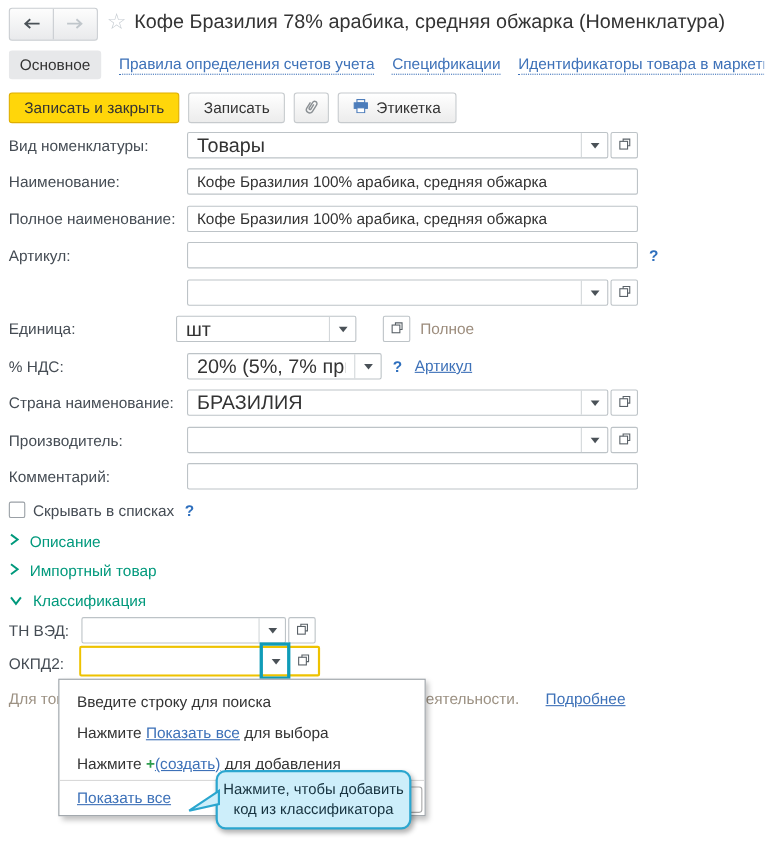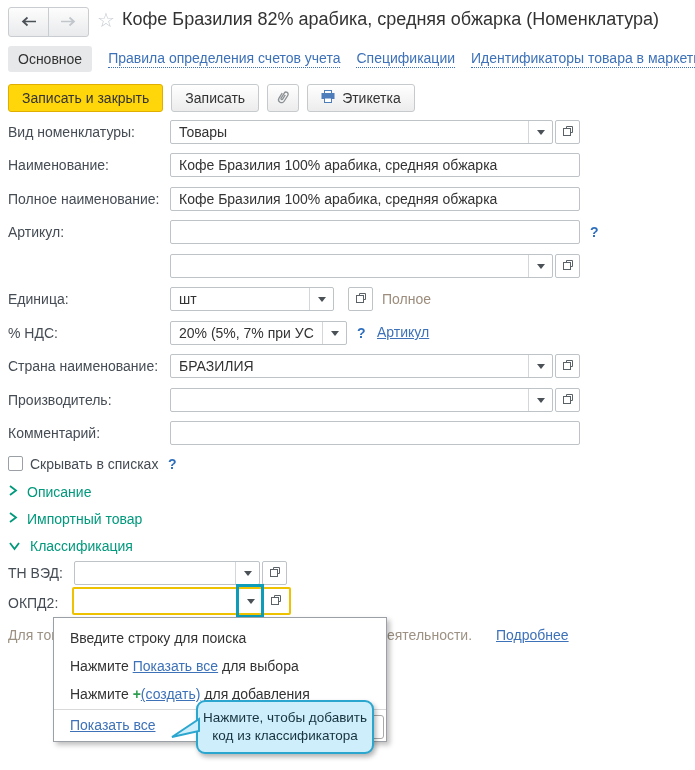--- a/index.html
+++ b/index.html
@@ -19,21 +19,21 @@
   
   .toolbar{position:absolute;left:8px;top:84px;display:flex;gap:8px;align-items:center;}
   .btn{height:28px;box-sizing:border-box;border:1px solid #c6cacd;border-radius:3px;background:linear-gradient(#ffffff,#ececec);
        font-family:"Liberation Sans",sans-serif;font-size:14px;color:#333;display:inline-flex;align-items:center;gap:7px;padding:0 13px;cursor:pointer;}
   .btn-primary{background:#ffd60a;border-color:#dfae00;}
   .btn-icon{padding:0 8px;}
   
   .lbl{position:absolute;left:8px;color:#454c54;line-height:24px;white-space:nowrap;}
   .combo{position:absolute;display:flex;height:24px;box-sizing:border-box;border:1px solid #bdc3c7;border-radius:2px;background:#fff;}
   .combo input{border:none;outline:none;flex:1;min-width:0;padding:0 8px;background:transparent;
-       font-family:"Liberation Sans",sans-serif;font-size:14px;color:#333;}
+       font-family:"Liberation Sans",sans-serif;font-size:18px;color:#333;}
   .dd{width:23px;border-left:1px solid #d3d7da;display:flex;align-items:center;justify-content:center;cursor:pointer;}
   .caret{width:0;height:0;border:4px solid transparent;border-top:5px solid #4a5157;margin-top:5px;}
   .openbtn{position:absolute;width:25px;height:24px;box-sizing:border-box;border:1px solid #bdc3c7;border-radius:2px;background:#fff;
        display:flex;align-items:center;justify-content:center;cursor:pointer;}
   .plain{position:absolute;height:24px;box-sizing:border-box;border:1px solid #bdc3c7;border-radius:2px;padding:0 8px;outline:none;
        font-family:"Liberation Sans",sans-serif;font-size:14px;color:#333;}
   .help{color:#2e6fbd;font-weight:bold;cursor:pointer;line-height:24px;}
   .lnk{color:#3d71b8;text-decoration:underline;cursor:pointer;}
   .hint-txt{color:#9c8c7c;line-height:24px;}
   .checkbox{position:absolute;width:15px;height:15px;box-sizing:border-box;border:1px solid #9aa0a6;border-radius:2px;background:#fff;cursor:pointer;}
@@ -73,21 +73,21 @@
     </div>
     <div class="navbtn">
       <span>
         <svg width="17" height="11" viewBox="0 0 17 11">
             <path d="M1 5.5 H14 M9.5 1.5 L14 5.5 L9.5 9.5" stroke="#c0c6cb" stroke-width="1.7" fill="none"></path>
           </svg>
       </span>
     </div>
   </div>
   <span class="star">☆</span>
-  <div class="title">Кофе Бразилия 82% арабика, средняя обжарка (Номенклатура)</div>
+  <div class="title">Кофе Бразилия 78% арабика, средняя обжарка (Номенклатура)</div>
 
   <div class="tabs">
     <span class="tab-active">Основное</span>
     <span class="tab-lnk">Правила определения счетов учета</span>
     <span class="tab-lnk">Спецификации</span>
     <span class="tab-lnk">Идентификаторы товара в маркетплей</span>
   </div>
 
   <div class="toolbar">
     <button class="btn btn-primary">Записать и закрыть</button>
@@ -142,21 +142,21 @@
       </div>
   </div>
   <div class="openbtn" style="left:555px;top:254px">
     <span><svg width="12" height="12" viewBox="0 0 12 12">
           <rect x="1.5" y="3.5" width="7" height="7" fill="none" stroke="#5a6268"></rect>
           <path d="M4.5 3.5 V1.5 H10.5 V7.5 H8.5" fill="none" stroke="#5a6268"></path>
         </svg></span>
   </div>
 
   <div class="lbl" style="top:287px">Единица:</div>
-  <div class="combo" style="left:170px;top:287px;width:164px">
+  <div class="combo" style="left:160px;top:287px;width:164px">
     <input value="шт" style="">
     <div class="dd">
         <span class="caret"></span>
       </div>
   </div>
   <div class="openbtn" style="left:348px;top:287px">
     <span><svg width="12" height="12" viewBox="0 0 12 12">
           <rect x="1.5" y="3.5" width="7" height="7" fill="none" stroke="#5a6268"></rect>
           <path d="M4.5 3.5 V1.5 H10.5 V7.5 H8.5" fill="none" stroke="#5a6268"></path>
         </svg></span>

